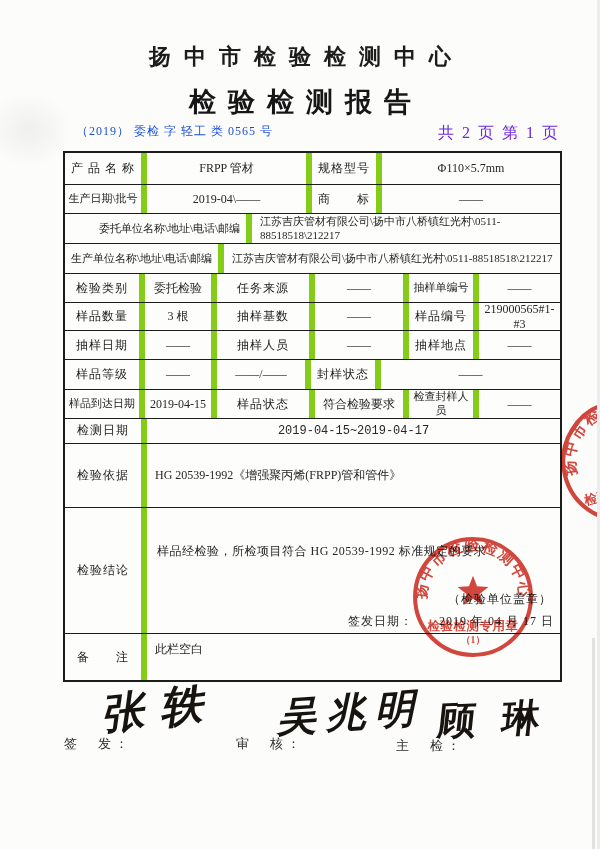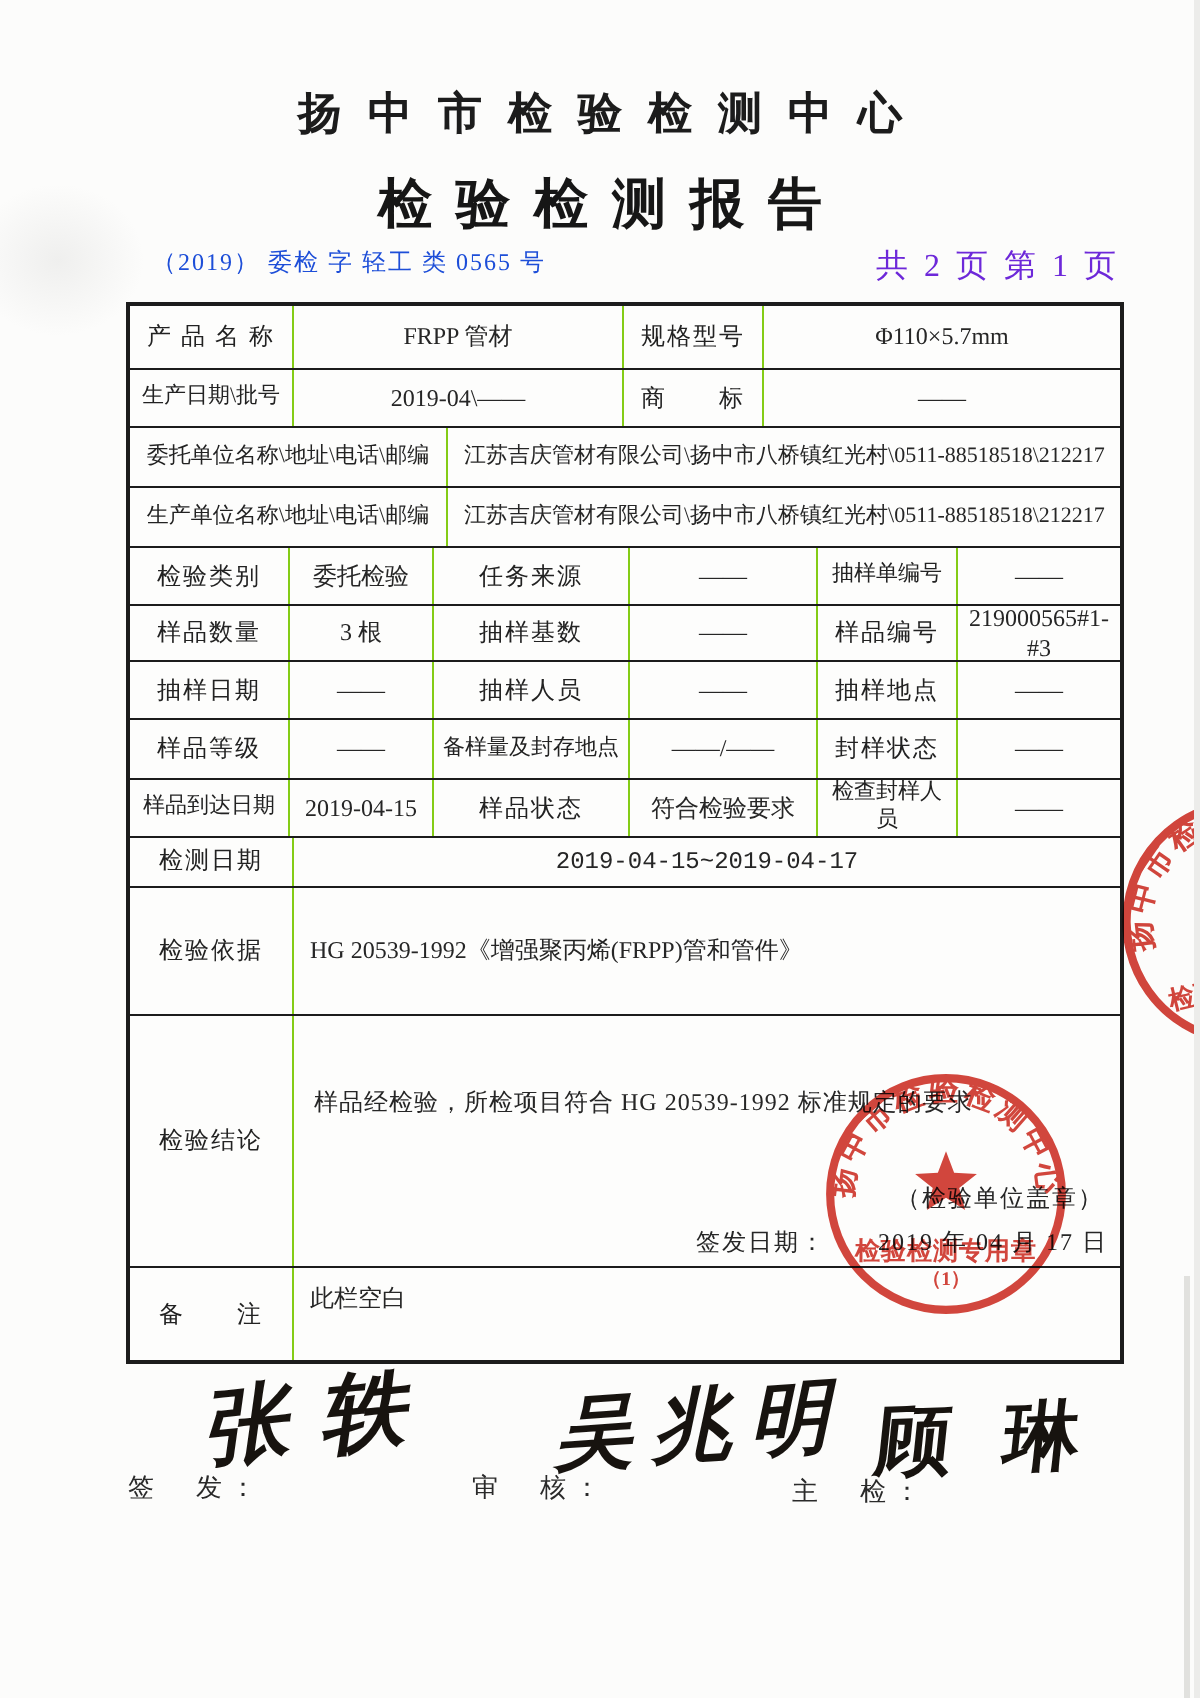--- a/index.html
+++ b/index.html
@@ -21,21 +21,21 @@
   .doc-number{position:absolute;top:123px;left:76px;font-size:12px;letter-spacing:1px;color:#1d4ed8;}
   .page-info{position:absolute;top:123px;right:40px;font-size:16px;letter-spacing:2px;color:#6d28d9;font-family:Liberation Serif, serif;}
   
   .tbl{
     position:absolute;left:63px;top:151px;width:499px;box-sizing:border-box;
     border:2px solid #1c1c1c;background:rgba(255,255,255,0.25);
   }
   .row{display:flex;border-bottom:1px solid #1c1c1c;box-sizing:border-box;}
   .row:last-child{border-bottom:none;}
   .cell{
-    border-right:1px solid #84cc16;box-sizing:border-box;
+    border-right:6px solid #84cc16;box-sizing:border-box;
     display:flex;align-items:center;justify-content:center;
     font-size:12px;padding:0 2px;text-align:center;line-height:1.25;overflow:hidden;
   }
   .cell:last-child{border-right:none;flex:1;}
   .lbl{letter-spacing:1px;color:#222;}
   .left{justify-content:flex-start;text-align:left;padding-left:8px;}
   .sm{font-size:11px;letter-spacing:0;}
   .xs{font-size:12px;letter-spacing:0;}
   .rel{position:relative;}
   .concl-text{position:absolute;left:10px;top:36px;font-size:12px;letter-spacing:0.5px;}
@@ -84,21 +84,21 @@
     <div class="cell">Φ110×5.7mm</div>
   </div>
 
   <div class="row" style="height:29px;">
     <div class="cell lbl sm" style="flex:0 0 82px;">生产日期\批号</div>
     <div class="cell" style="flex:0 0 165px;">2019-04\——</div>
     <div class="cell lbl" style="flex:0 0 70px;">商　　标</div>
     <div class="cell">——</div>
   </div>
 
-  <div class="row" style="height:30px;">
+  <div class="row" style="height:30px;padding-left:28px;">
     <div class="cell lbl sm" style="flex:0 0 159px;">委托单位名称\地址\电话\邮编</div>
     <div class="cell sm left">江苏吉庆管材有限公司\扬中市八桥镇红光村\0511-88518518\212217</div>
   </div>
 
   <div class="row" style="height:30px;">
     <div class="cell lbl sm" style="flex:0 0 159px;">生产单位名称\地址\电话\邮编</div>
     <div class="cell sm left">江苏吉庆管材有限公司\扬中市八桥镇红光村\0511-88518518\212217</div>
   </div>
 
   <div class="row" style="height:29px;">
@@ -124,21 +124,20 @@
     <div class="cell" style="flex:0 0 72px;">——</div>
     <div class="cell lbl" style="flex:0 0 98px;">抽样人员</div>
     <div class="cell" style="flex:0 0 94px;">——</div>
     <div class="cell lbl" style="flex:0 0 70px;">抽样地点</div>
     <div class="cell">——</div>
   </div>
 
   <div class="row" style="height:30px;">
     <div class="cell lbl" style="flex:0 0 80px;">样品等级</div>
     <div class="cell" style="flex:0 0 72px;">——</div>
-    <div class="cell lbl sm" style="flex:0 0 98px;">备样量及封存地点</div>
     <div class="cell" style="flex:0 0 94px;">——/——</div>
     <div class="cell lbl" style="flex:0 0 70px;">封样状态</div>
     <div class="cell">——</div>
   </div>
 
   <div class="row" style="height:29px;">
     <div class="cell lbl sm" style="flex:0 0 80px;">样品到达日期</div>
     <div class="cell" style="flex:0 0 72px;">2019-04-15</div>
     <div class="cell lbl" style="flex:0 0 98px;">样品状态</div>
     <div class="cell" style="flex:0 0 94px;">符合检验要求</div>

